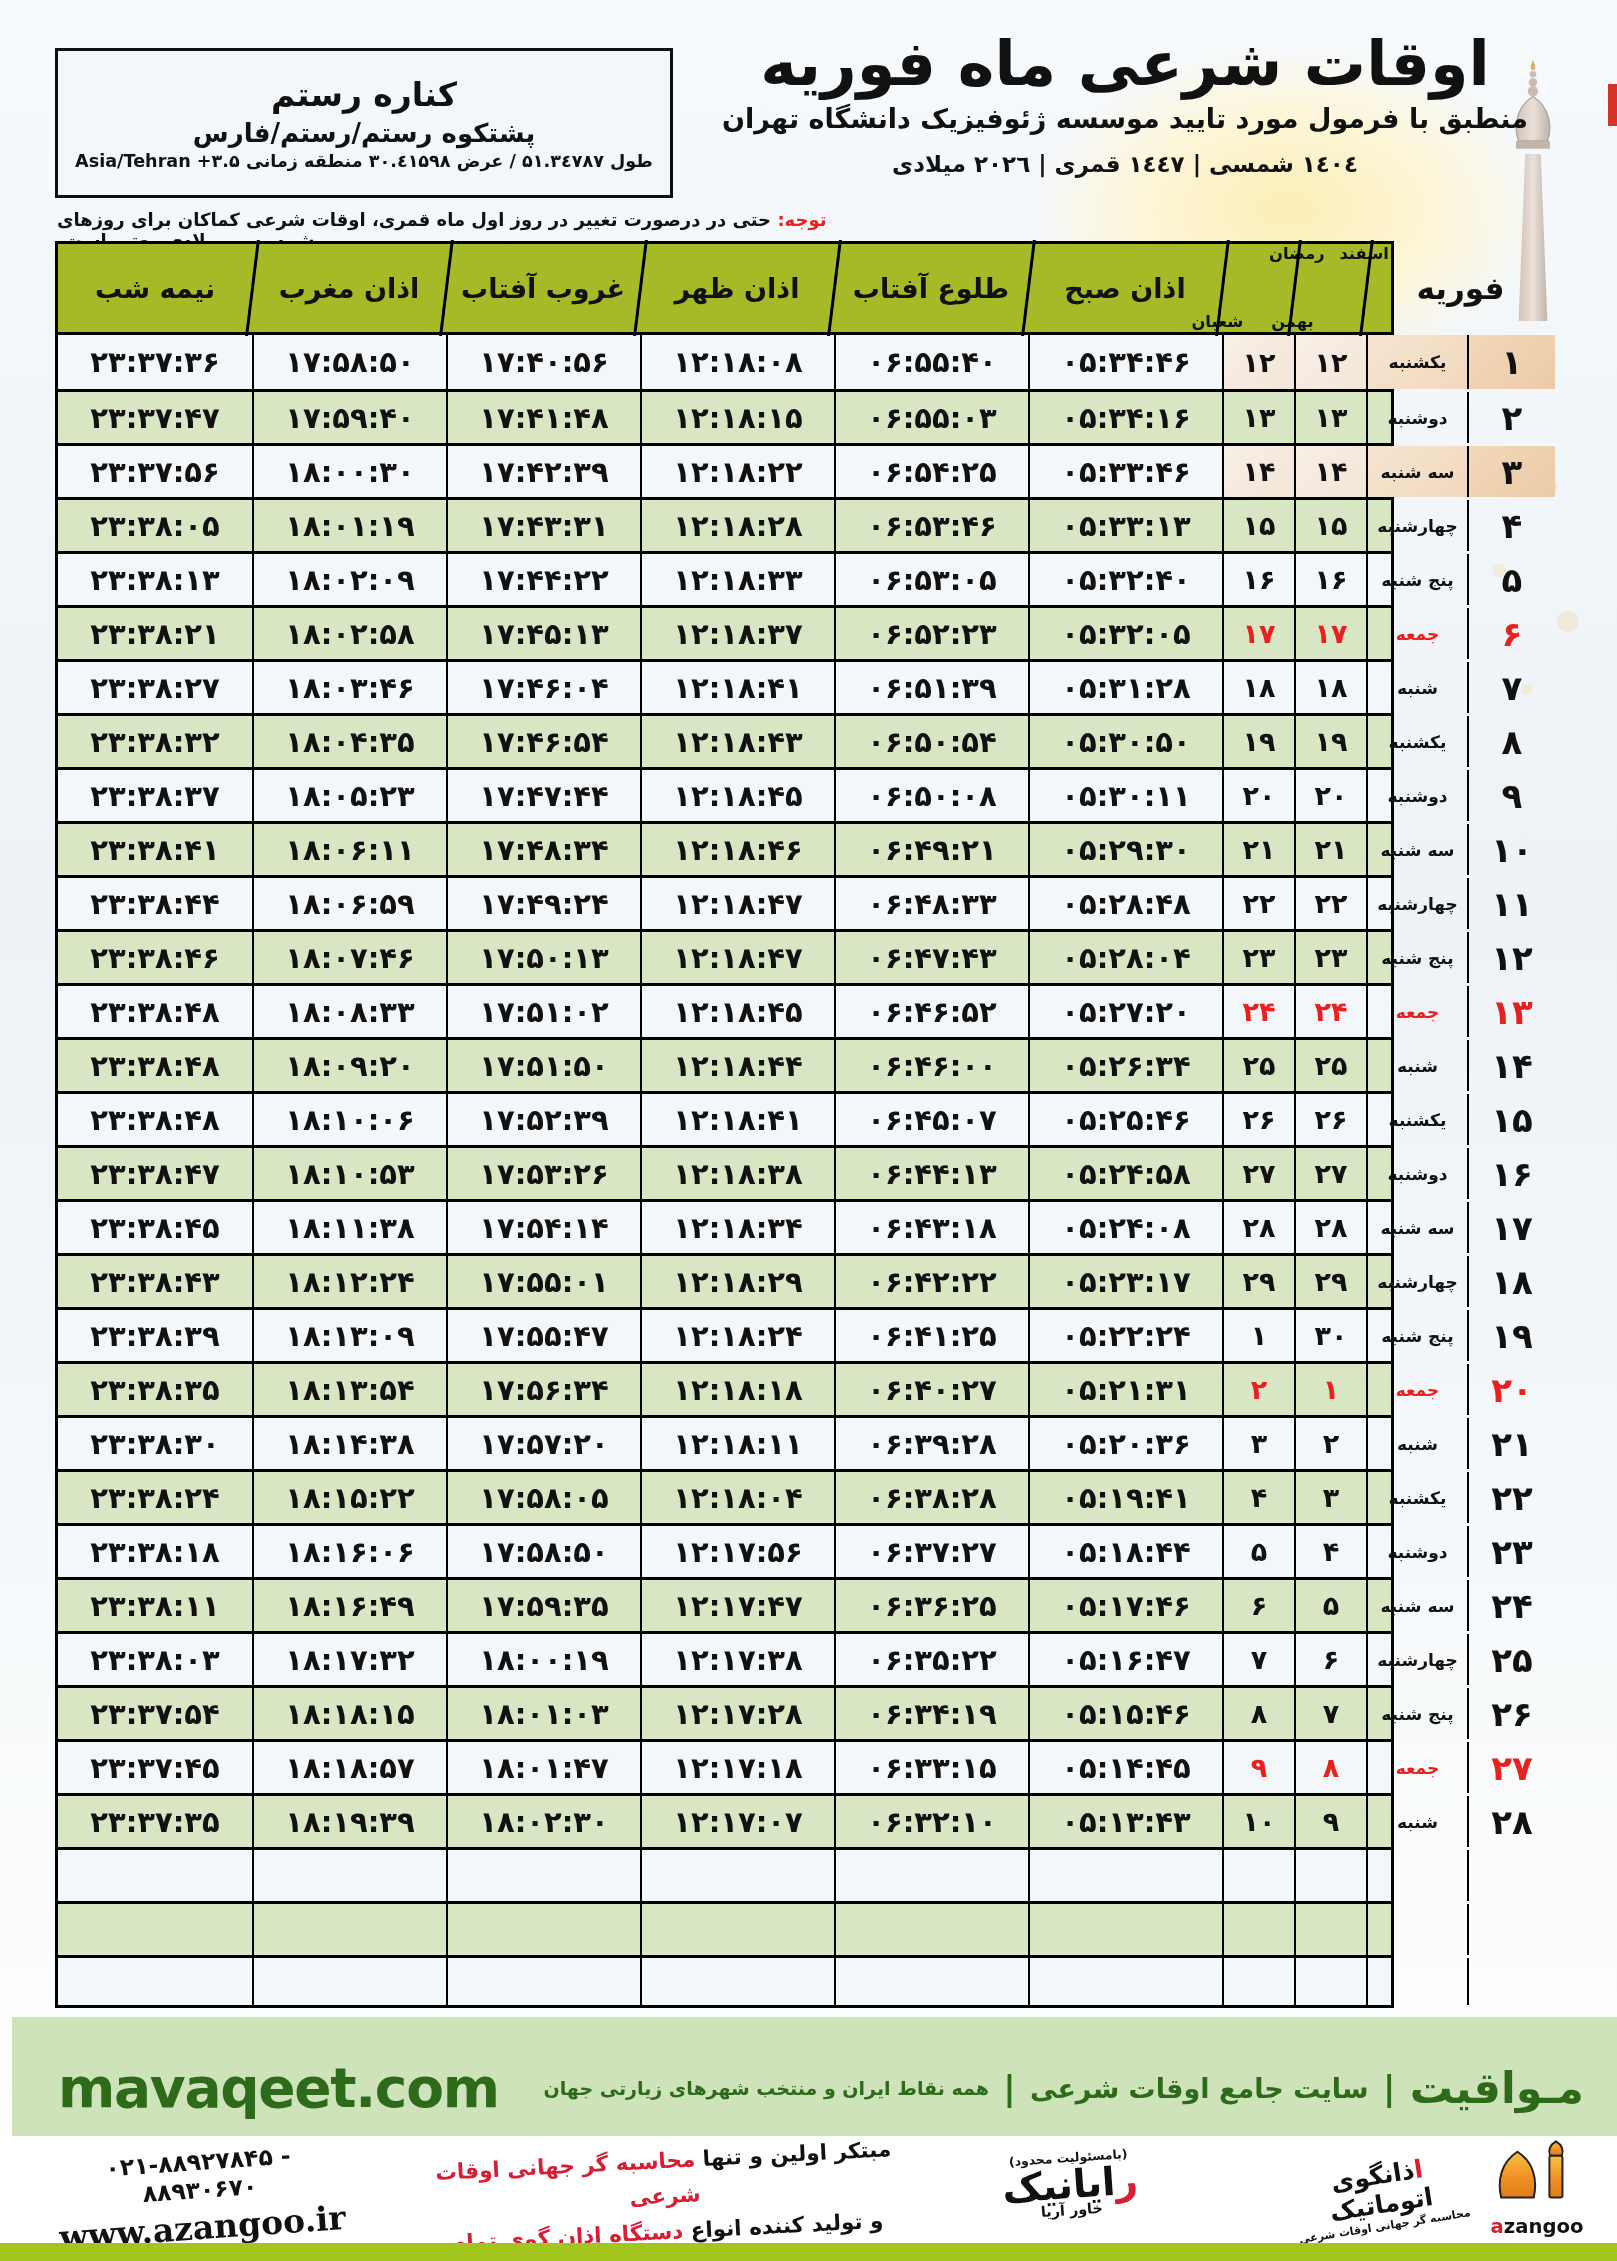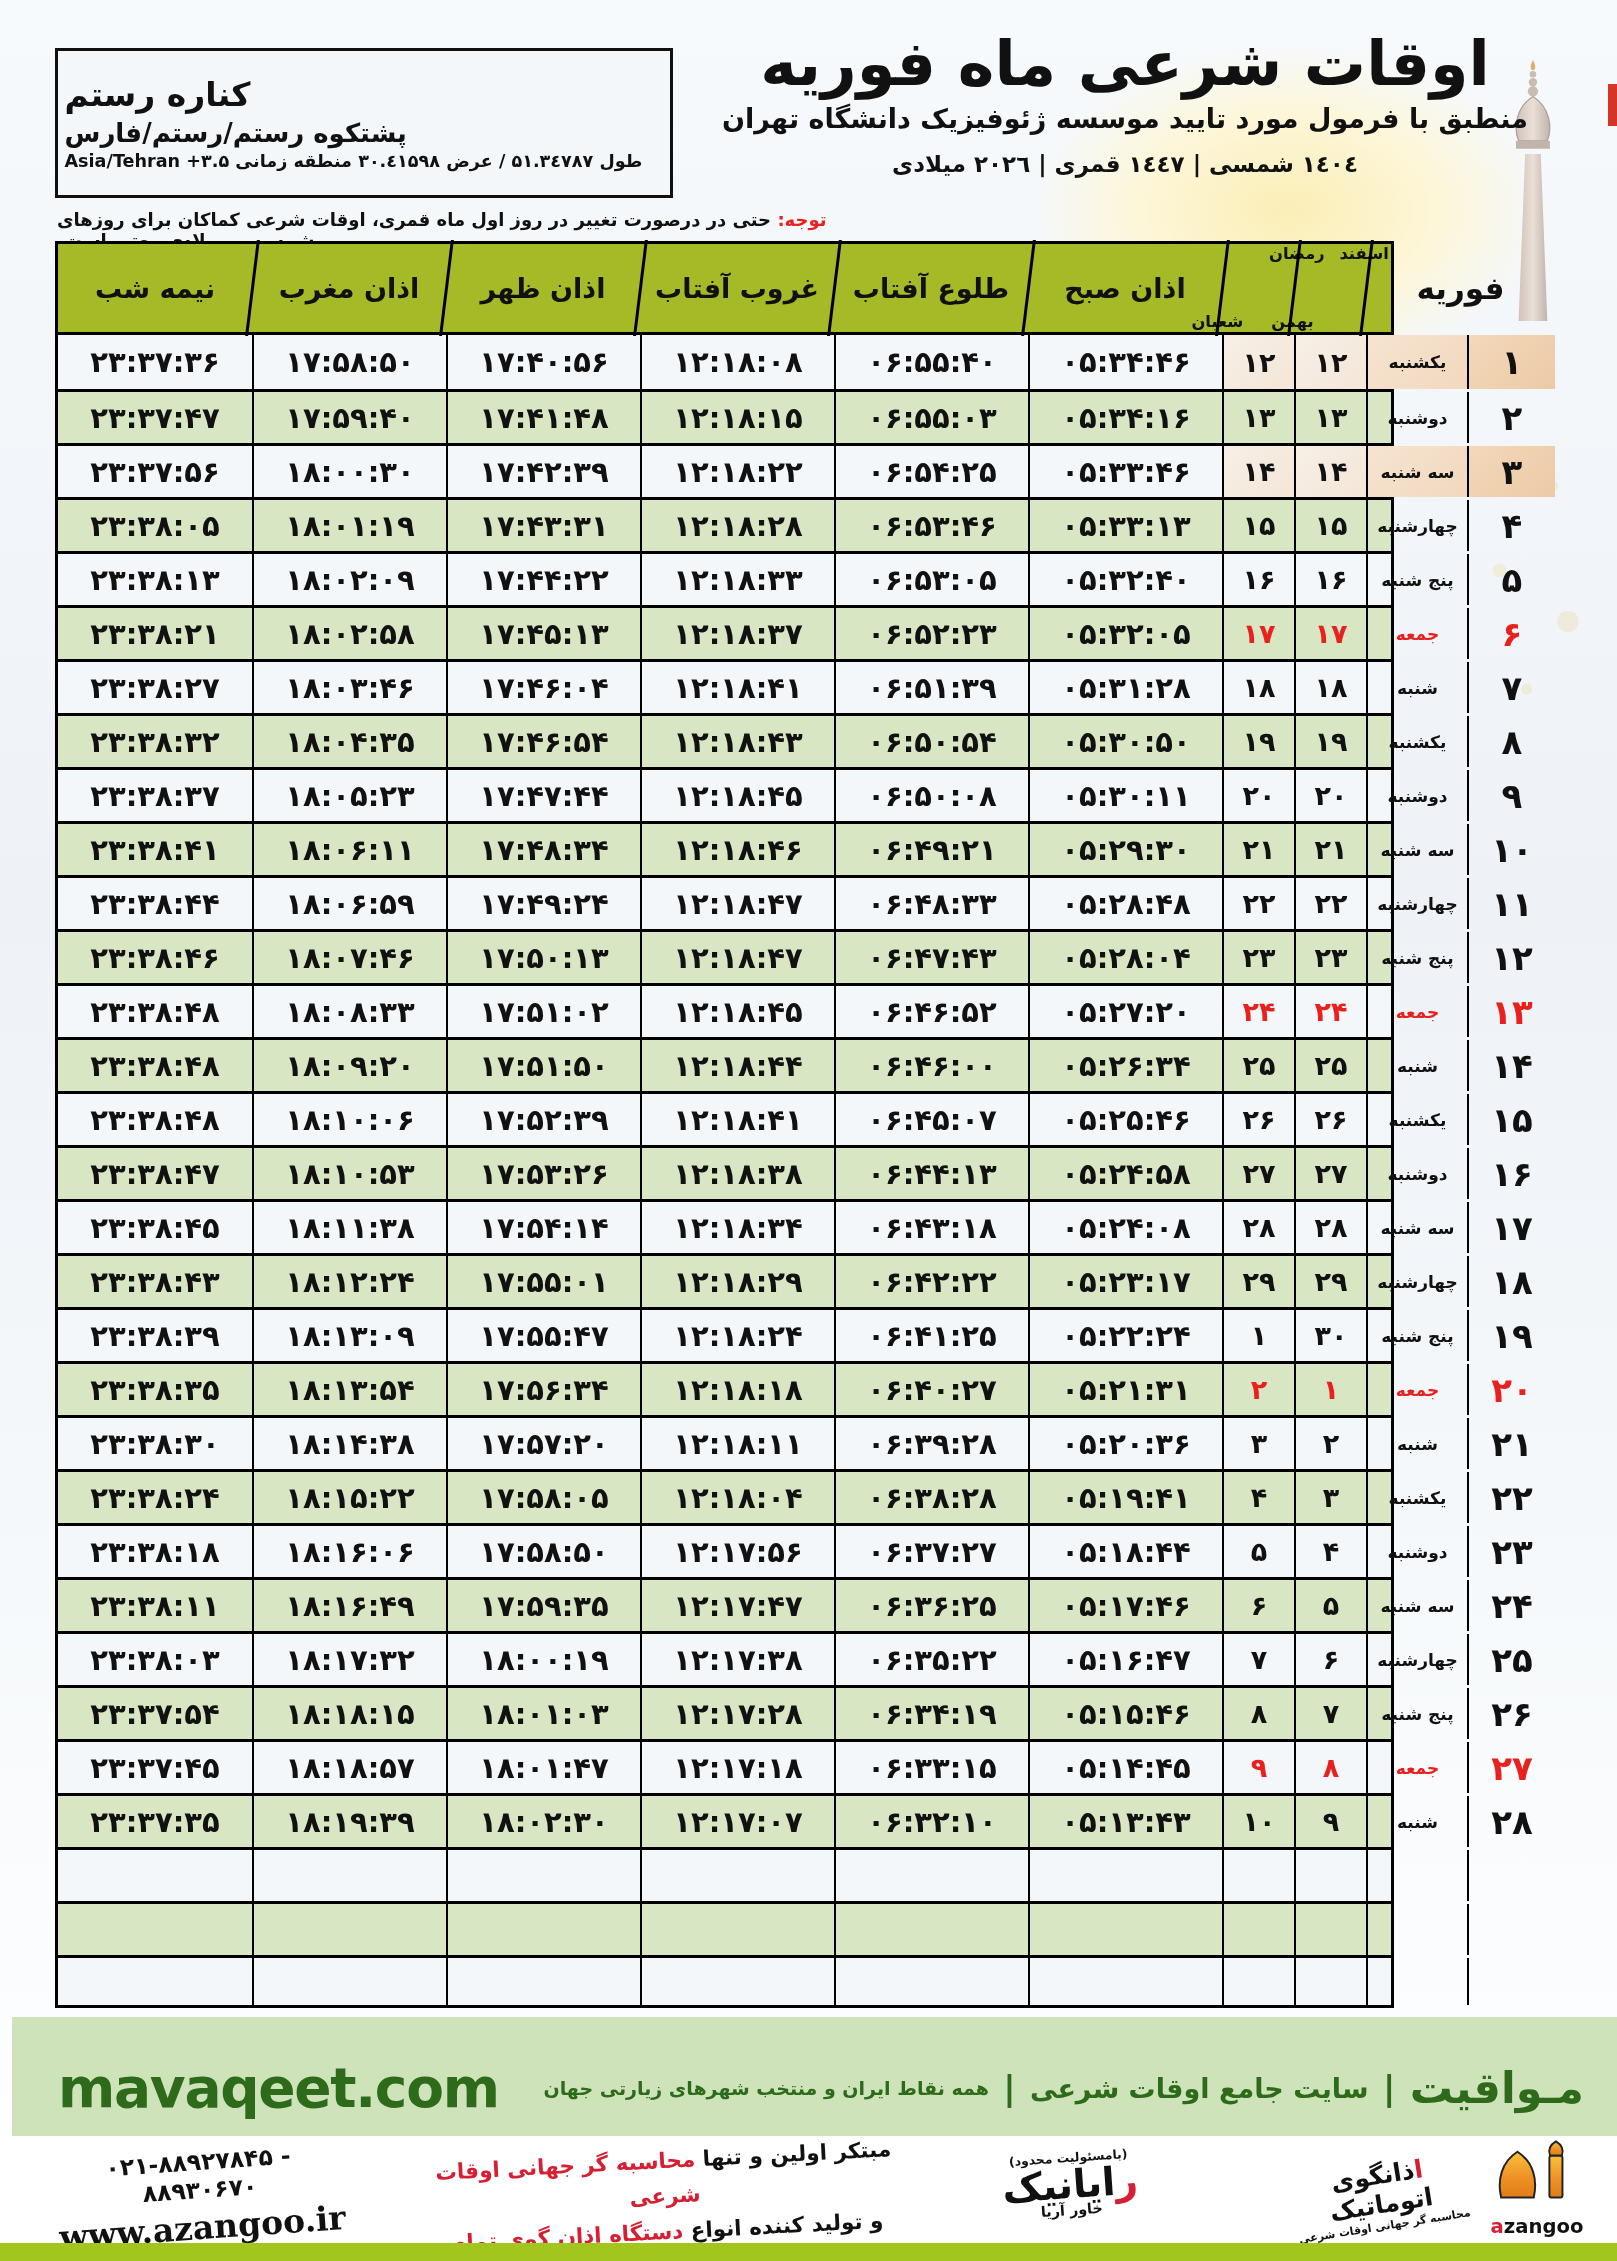--- a/index.html
+++ b/index.html
@@ -24,21 +24,21 @@
   .minaret{position:absolute; right:38px; top:60px; width:98px; height:261px; opacity:.85; z-index:1;}
   .edge-tab{position:absolute; right:0; top:84px; width:10.4px; height:42px; background:#d43527; z-index:3;}
 
   
   .title-block{position:absolute; top:31px; right:59px; width:868px; text-align:center; z-index:2;}
   .main-title{font-size:62px; font-weight:bold; letter-spacing:-1.3px; line-height:1.08;}
   .sub-title{font-size:27px; font-weight:bold; margin-top:5.2px;}
   .dates-line{font-size:23px; font-weight:bold; margin-top:17px;}
 
   .loc-box{position:absolute; left:55px; top:48px; width:618px; height:150px; z-index:2;
-    background:#f3f7fa; border:3.3px solid #101010; text-align:left;
+    background:#f3f7fa; border:3.3px solid #101010; text-align:center;
     display:flex; flex-direction:column; justify-content:center; gap:3.9px; padding:5.2px 6.5px;}
   .loc-l1{font-size:33px; font-weight:bold;}
   .loc-l2{font-size:26px; font-weight:bold;}
   .loc-l3{font-size:17.6px; font-weight:bold;}
 
   .notice{position:absolute; left:57px; top:209px; width:770px; font-size:18px; font-weight:bold; z-index:2; text-align:left;}
   .notice .lbl{color:var(--red);}
 
   
   .sheet{position:absolute; left:55px; top:241px; width:1339px; z-index:2; border:3.9px solid #000; background:#fff;}
@@ -149,25 +149,25 @@
     <div class="t-header">
       <div class="h-cell">
           <span>نیمه شب</span>
         </div>
       <div class="h-cell">
           <i class="slant"></i>
           <span>اذان مغرب</span>
         </div>
       <div class="h-cell">
           <i class="slant"></i>
+          <span>غروب آفتاب</span>
+        </div>
+      <div class="h-cell">
+          <i class="slant"></i>
           <span>اذان ظهر</span>
-        </div>
-      <div class="h-cell">
-          <i class="slant"></i>
-          <span>غروب آفتاب</span>
         </div>
       <div class="h-cell">
           <i class="slant"></i>
           <span>طلوع آفتاب</span>
         </div>
       <div class="h-cell">
           <i class="slant"></i>
           <span>اذان صبح</span>
         </div>
       <div class="h-cell dual">

